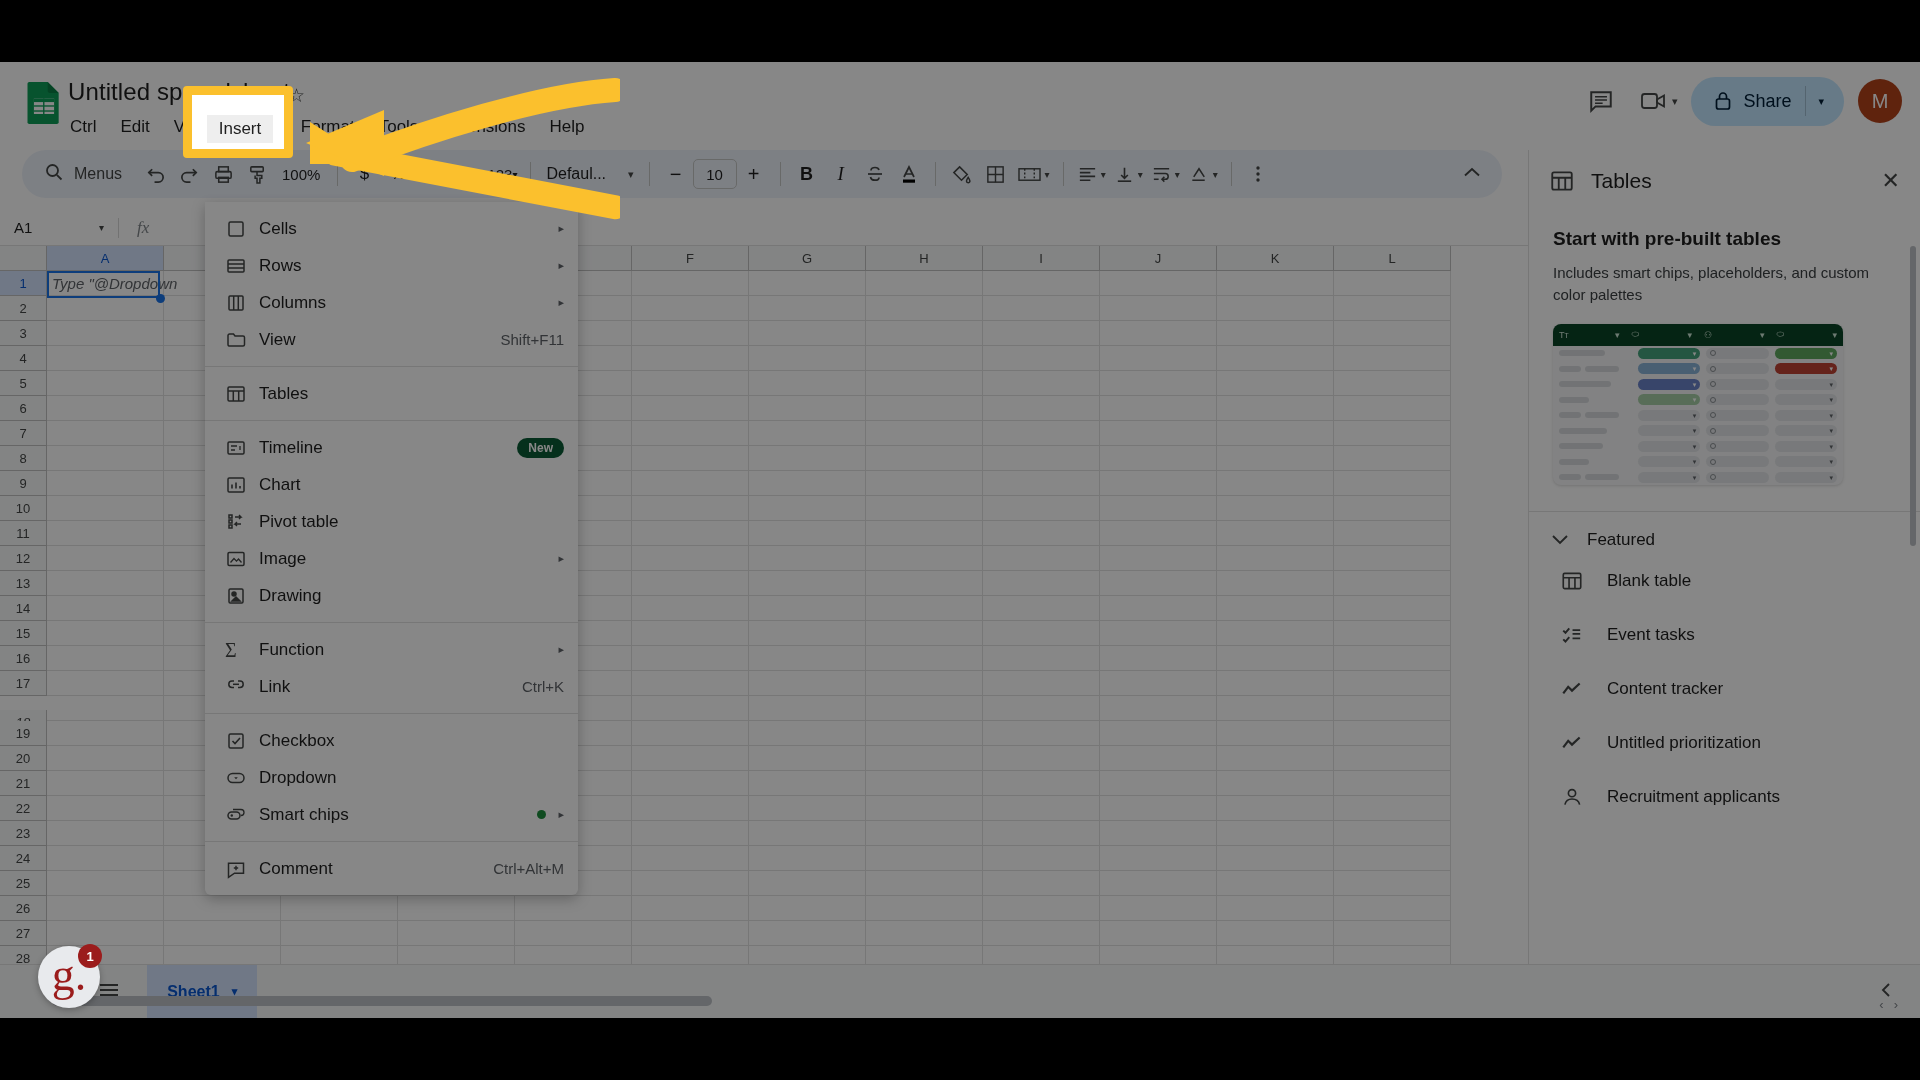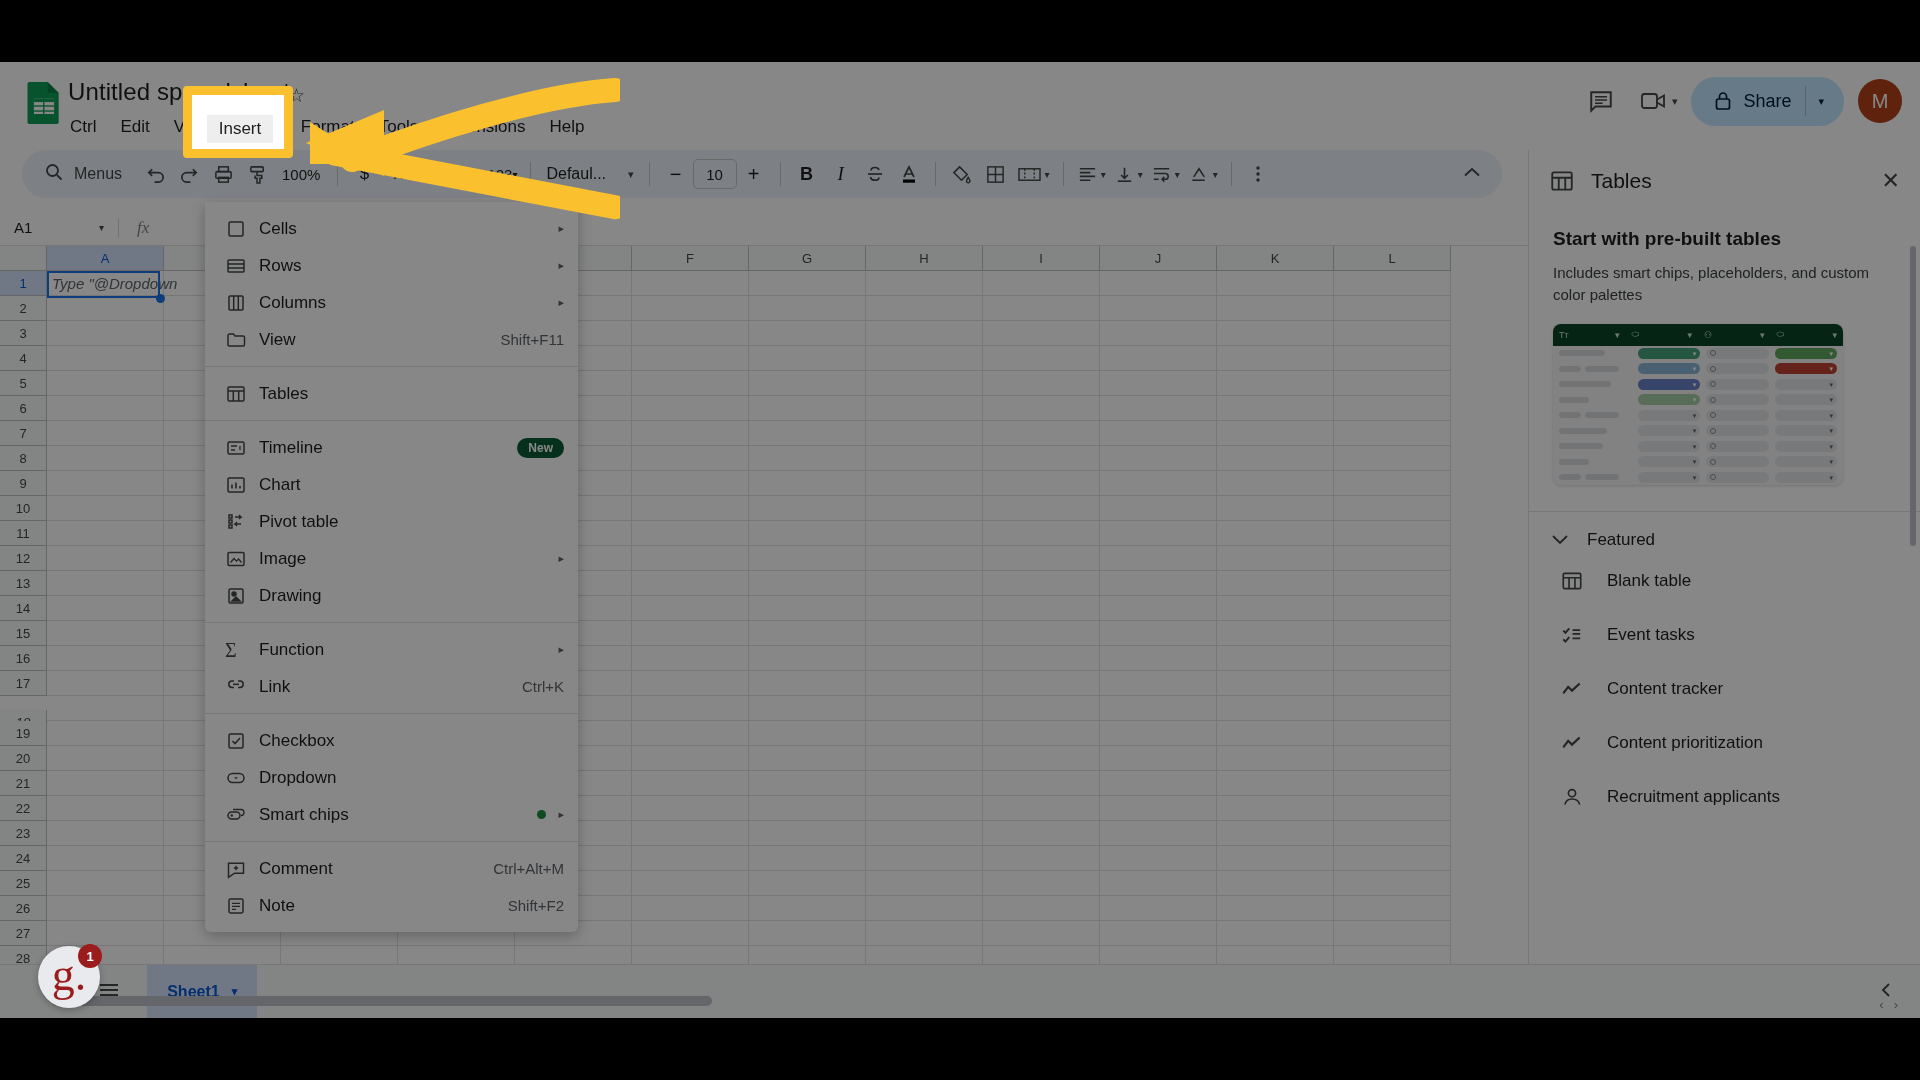--- a/index.html
+++ b/index.html
@@ -1046,21 +1046,21 @@
               </svg>
             </span>
             <span class="fl">Content tracker</span>
           </div>
           <div class="feat-item">
             <span class="fi">
               <svg width="24" height="24" viewBox="0 0 22 22" fill="none" stroke="currentColor" stroke-width="1.5">
                 <path d="M3 15l4.5-6 3.5 3.5L18 6" stroke-width="2"></path>
               </svg>
             </span>
-            <span class="fl">Content prioritization</span>
+            <span class="fl">Untitled prioritization</span>
           </div>
           <div class="feat-item">
             <span class="fi">
               <svg width="24" height="24" viewBox="0 0 22 22" fill="none" stroke="currentColor" stroke-width="1.5">
                 <circle cx="11" cy="7.5" r="3.3"></circle>
                 <path d="M4.5 18c.8-3.6 3.5-5.2 6.5-5.2S17.2 14.4 18 18"></path>
               </svg>
             </span>
             <span class="fl">Recruitment applicants</span>
           </div>
@@ -1273,32 +1273,20 @@
               <span>
                 <svg width="22" height="22" viewBox="0 0 22 22" fill="none" stroke="currentColor" stroke-width="1.5">
                   <path d="M3.5 5.2h15v10h-9l-6 4.2z"></path>
                   <path d="M11 7.8v4.4M8.8 10h4.4" stroke-width="1.4"></path>
                 </svg>
               </span>
             </span>
             <span class="menu-lbl">Comment</span>
             <span class="menu-accel">Ctrl+Alt+M</span>
           </div>
-          <div class="menu-row">
-            <span class="menu-ico">
-              <span>
-                <svg width="22" height="22" viewBox="0 0 22 22" fill="none" stroke="currentColor" stroke-width="1.5">
-                  <rect x="4" y="4" width="14" height="14" rx="1.4"></rect>
-                  <path d="M7 8.4h8M7 11.4h8M7 14.4h4" stroke-width="1.3"></path>
-                </svg>
-              </span>
-            </span>
-            <span class="menu-lbl">Note</span>
-            <span class="menu-accel">Shift+F2</span>
-          </div>
         </div>
     </div>
 
   </div>
 
   <div id="dim"></div>
 
   <div class="gwidget">
     <span class="glyph">g.</span>
     <span class="badge">1</span>

